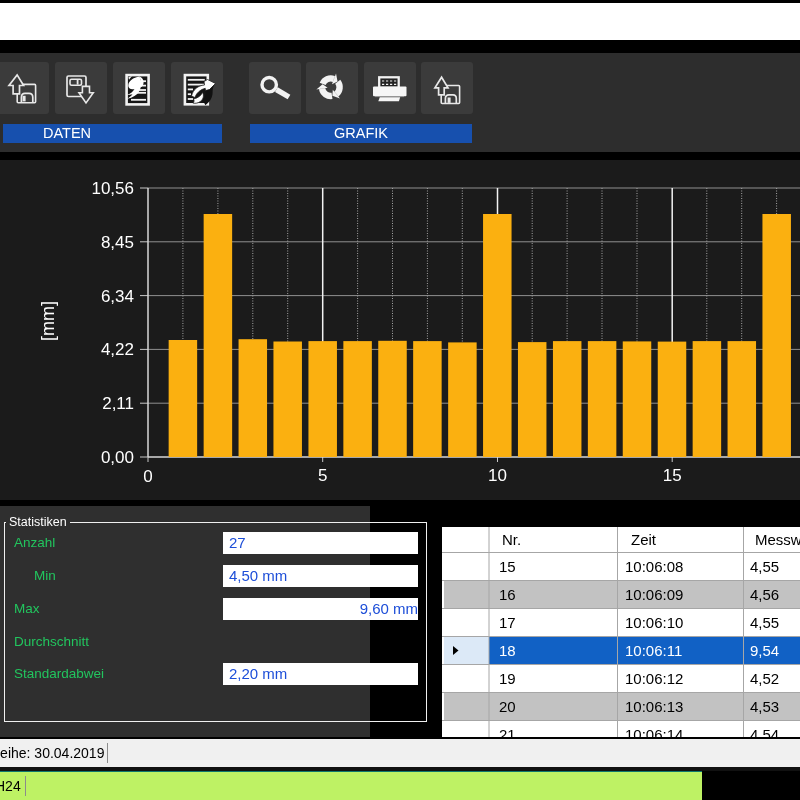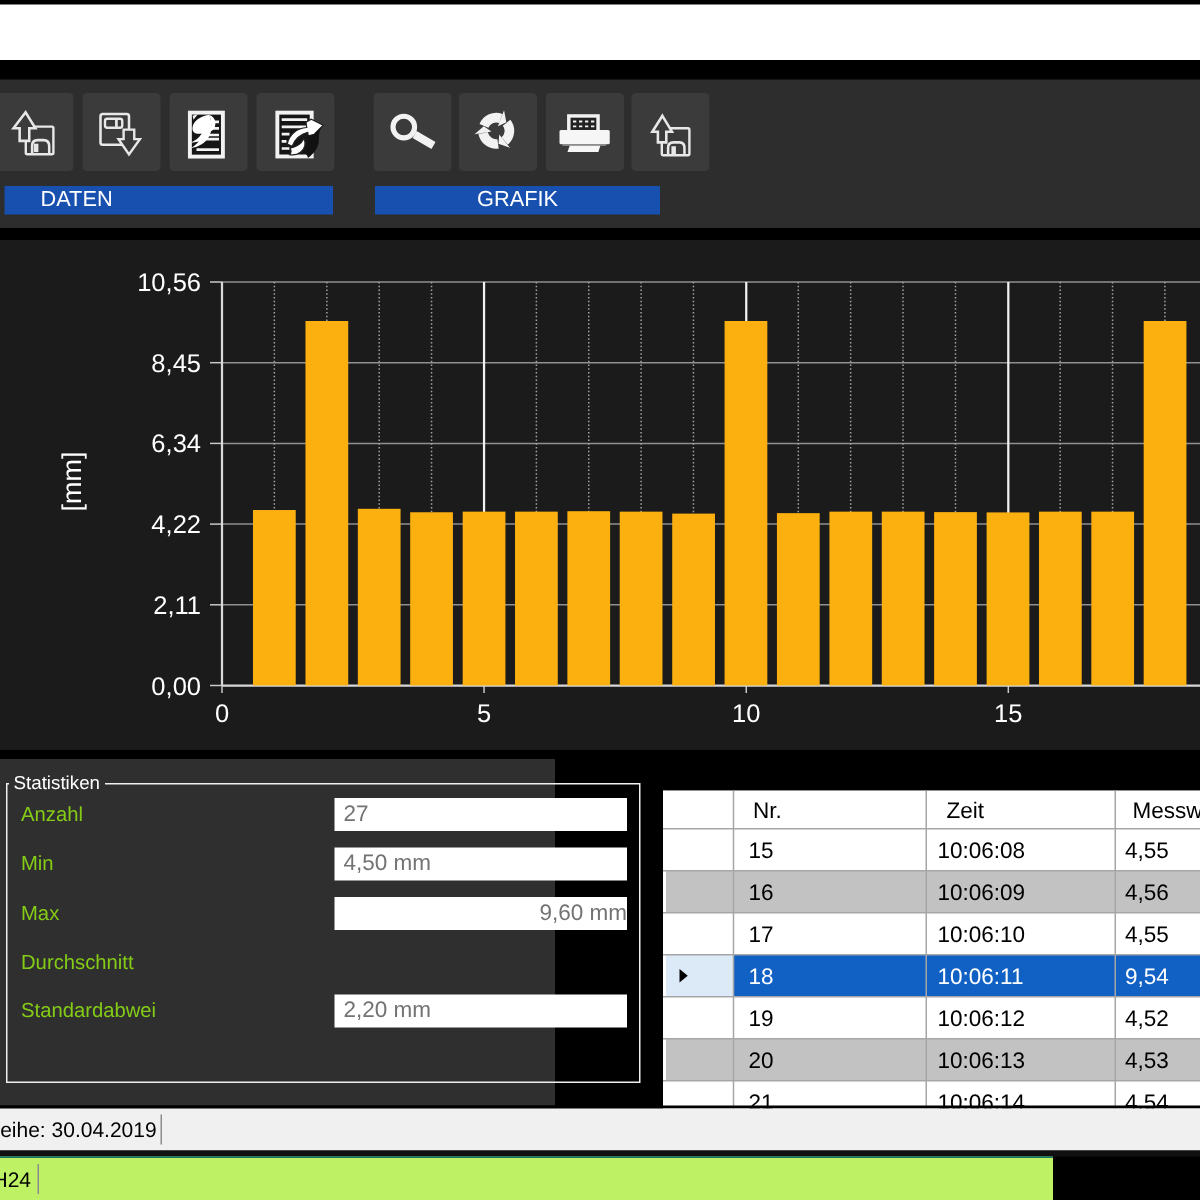--- a/index.html
+++ b/index.html
@@ -2,23 +2,23 @@
 <html><head>
 <meta charset="utf-8">
 <style>
   html,body{margin:0;padding:0;width:800px;height:800px;overflow:hidden;background:#000;
     font-family:"Liberation Sans", sans-serif;}
   .abs{position:absolute;}
   #stage{position:relative;width:800px;height:800px;background:#000;}
   .btn{position:absolute;top:9px;width:52px;height:52px;background:#3b3b3b;border-radius:3px;}
   .bluebar{position:absolute;top:71px;height:19px;background:#1750ae;color:#fff;
     font-size:14.5px;line-height:19px;}
-  .tb{position:absolute;left:223px;width:189px;height:22px;background:#fff;color:#737373;
+  .tb{position:absolute;left:223px;width:189px;height:22px;background:#fff;color:#1d4ed8;
     font-size:15px;line-height:22px;padding-left:6px;}
-  .slabel{position:absolute;left:14px;color:#84cc16;font-size:13.5px;height:22px;line-height:22px;}
+  .slabel{position:absolute;left:14px;color:#22c55e;font-size:13.5px;height:22px;line-height:22px;}
 </style>
 </head>
 <body>
 <div id="stage">
 
   <div class="abs" style="left:0;top:0;width:800px;height:3px;background:#000;"></div>
   <div class="abs" style="left:0;top:3px;width:800px;height:37px;background:#fff;"></div>
   <div class="abs" style="left:0;top:40px;width:800px;height:13px;background:#000;"></div>
 
   <div class="abs" style="left:0;top:53px;width:800px;height:99px;background:#2d2d2d;">
@@ -96,22 +96,22 @@
       </svg>
     </div>
     <div class="btn" style="left:421px;">
       <svg width="52" height="52" viewBox="0 0 52 52">
         <rect x="20.2" y="23.5" width="18.4" height="18" rx="1" fill="none" stroke="#e8e8e8" stroke-width="1.6"></rect>
         <path d="M24.4 41.1 V36.6 Q24.4 32.9 28 32.9 H32 Q35.3 32.9 35.3 36.6 V41.1" fill="none" stroke="#e8e8e8" stroke-width="1.7"></path>
         <rect x="26.6" y="35.5" width="3" height="5.4" fill="#e8e8e8"></rect>
         <path d="M20.6 15.2 L27 25.8 H23.2 V32.9 H17.6 V25.8 H13.9 Z" fill="#3b3b3b" stroke="#e8e8e8" stroke-width="1.7"></path>
       </svg>
     </div>
-    <div class="bluebar" style="left:3px;width:219px;"><span style="padding-left:24px;">DATEN</span></div>
-    <div class="bluebar" style="left:250px;width:190px;text-align:center;">GRAFIK</div>
+    <div class="bluebar" style="left:3px;width:219px;"><span style="padding-left:40px;">DATEN</span></div>
+    <div class="bluebar" style="left:250px;width:222px;text-align:center;">GRAFIK</div>
   </div>
   <div class="abs" style="left:0;top:152px;width:800px;height:8px;background:#000;"></div>
 
   <div class="abs" style="left:0;top:160px;width:800px;height:340px;background:#1b1b1b;">
     <svg width="800" height="340" viewBox="0 160 800 340" style="position:absolute;left:0;top:0;">
 
       <g stroke="#909090" stroke-width="1">
         <line x1="148" y1="188" x2="800" y2="188"></line>
         <line x1="148" y1="241.8" x2="800" y2="241.8"></line>
         <line x1="148" y1="295.6" x2="800" y2="295.6"></line>
@@ -199,21 +199,21 @@
       </g>
     </svg>
   </div>
 
   <div class="abs" style="left:0;top:500px;width:800px;height:237px;background:#000;">
 
     <div class="abs" style="left:0;top:6px;width:370px;height:231px;background:#2f2f2f;">
       <div class="abs" style="left:4px;top:16px;width:421px;height:198px;border:1px solid #f0f0f0;"></div>
       <div class="abs" style="left:6px;top:9px;background:#2f2f2f;color:#fff;font-size:12.5px;padding:0 3px;">Statistiken</div>
       <div class="slabel" style="top:26px;">Anzahl</div>
-      <div class="slabel" style="top:59px;">Min</div>
+      <div class="slabel" style="top:59px;margin-left:20px;">Min</div>
       <div class="slabel" style="top:92px;">Max</div>
       <div class="slabel" style="top:125px;">Durchschnitt</div>
       <div class="slabel" style="top:157px;">Standardabwei</div>
       <div class="tb" style="top:26px;">27</div>
       <div class="tb" style="top:59px;">4,50 mm</div>
       <div class="tb" style="top:92px;text-align:right;">9,60 mm</div>
       <div class="tb" style="top:157px;">2,20 mm</div>
     </div>
 
     <div class="abs" style="left:442px;top:15px;width:358px;height:222px;background:#fff;overflow:hidden;margin-top:12px;">

